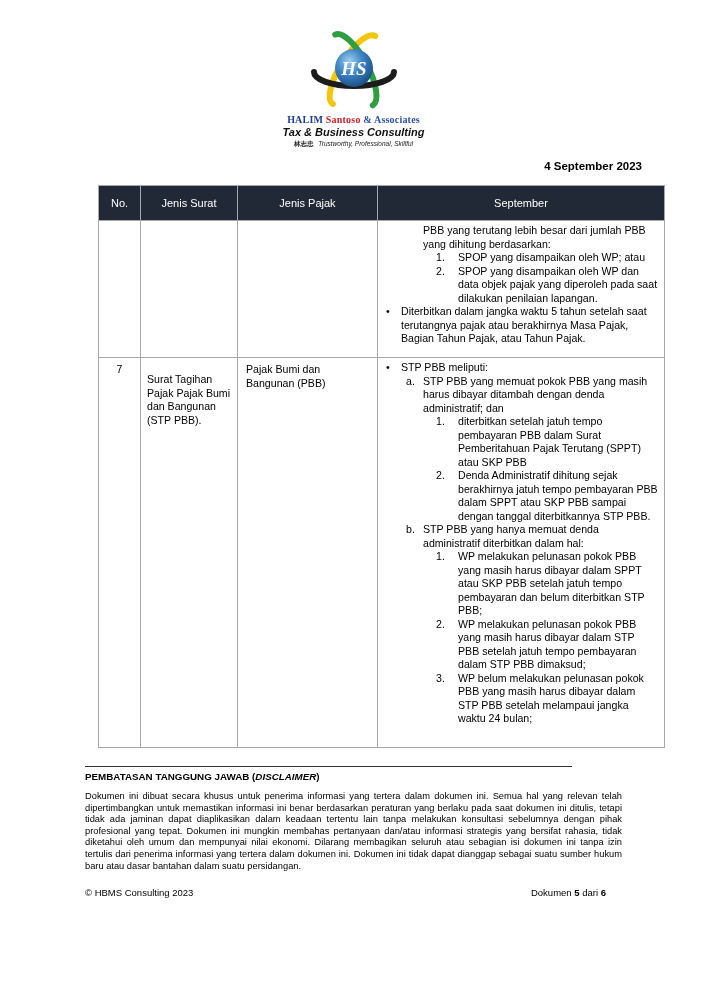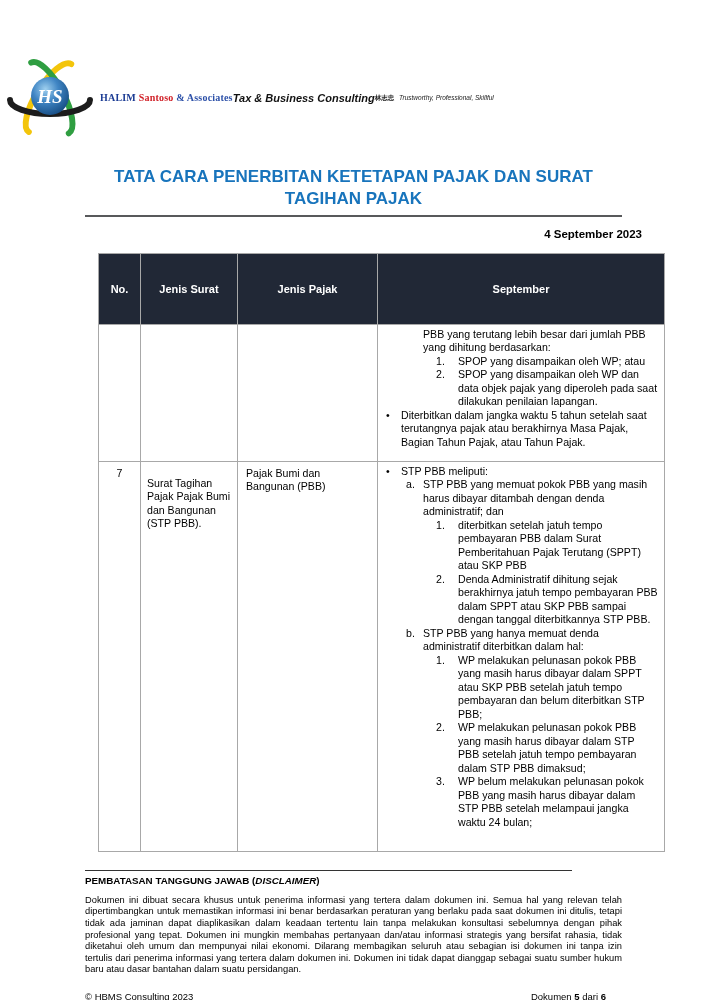--- a/index.html
+++ b/index.html
@@ -3,40 +3,40 @@
 <meta charset="utf-8">
 <style>
   * { margin:0; padding:0; box-sizing:border-box; }
   html,body { background:#888; }
   .page {
     position:relative; width:707px; height:1000px; margin:0 auto;
     background:#fff; overflow:hidden; color:#000;
     font-family:"Liberation Sans", sans-serif;
   }
   
-  .logo-wrap { padding-top:52px; display:flex; flex-direction:row; align-items:center; }
+  .logo-wrap { padding-top:24px; display:flex; flex-direction:column; align-items:center; }
   .logo-mark { display:block; }
   .logo-name { margin-top:0px; font-family:"Liberation Serif", serif; font-weight:bold; font-size:10px; letter-spacing:.2px; }
   .logo-name .p1 { color:var(--logo-navy); }
   .logo-name .p2 { color:var(--logo-red); }
   .logo-name .p3 { color:var(--logo-blue); }
   .logo-tagline { margin-top:1px; font-size:11px; font-weight:bold; font-style:italic; color:#111; }
   .logo-motto { margin-top:2px; font-size:6.5px; color:#222; }
   .logo-motto .cn { font-weight:bold; margin-right:3px; }
   .logo-motto .mt { font-style:italic; }
   
   .title-block { margin:24px 85px 0; }
   .doc-title { color:var(--accent-blue); font-size:17px; line-height:1.32; font-weight:bold; text-align:center; }
   .title-rule { border:none; border-top:2px solid #58595b; margin-top:4px; }
   .doc-date { margin:11px 65px 0 0; text-align:right; font-weight:bold; font-size:11.5px; }
   
   .table-wrap { margin:13px 0 0 98px; }
   table { border-collapse:collapse; width:566px; table-layout:fixed; font-size:10.6px; }
   th, td { border:1px solid #a8a8a8; vertical-align:top; }
-  thead th { background:var(--table-header-bg); color:#fff; font-weight:bold; font-size:11px; padding:29px 3px; text-align:center; }
+  thead th { background:var(--table-header-bg); color:#fff; font-weight:normal; font-size:11px; padding:11px 3px; text-align:center; }
   col.c-no { width:42px; } col.c-surat { width:97px; } col.c-pajak { width:140px; } col.c-ket { width:287px; }
   tbody tr.r0 { height:137px; } tbody tr.r1 { height:390px; }
   td { line-height:13.5px; }
   td.no { text-align:center; padding:5px 2px; }
   td.surat { padding:15px 6px; }
   td.pajak { padding:5px 26px 5px 8px; }
   td.ket { padding:3px 6px 5px 5px; }
   .kitem { display:flex; }
   .kitem .marker { flex:0 0 auto; }
   .kitem .ktext { flex:1 1 auto; }
@@ -83,27 +83,20 @@
       <span class="p2">Santoso</span>
       <span class="p3">&amp; Associates</span>
     </div>
     <div class="logo-tagline">Tax &amp; Business Consulting</div>
     <div class="logo-motto">
       <span class="cn">林志忠</span>
       <span class="mt">Trustworthy, Professional, Skillful</span>
     </div>
   </div>
 
-  <div class="title-block">
-    <h1 class="doc-title">
-      <span>TATA CARA PENERBITAN KETETAPAN PAJAK DAN SURAT</span><br>
-      <span>TAGIHAN PAJAK</span>
-    </h1>
-    <hr class="title-rule">
-  </div>
   <div class="doc-date">4 September 2023</div>
 
   <div class="table-wrap">
     <table>
       <colgroup>
         <col class="c-no">
           <col class="c-surat">
           <col class="c-pajak">
           <col class="c-ket">
       </colgroup>

